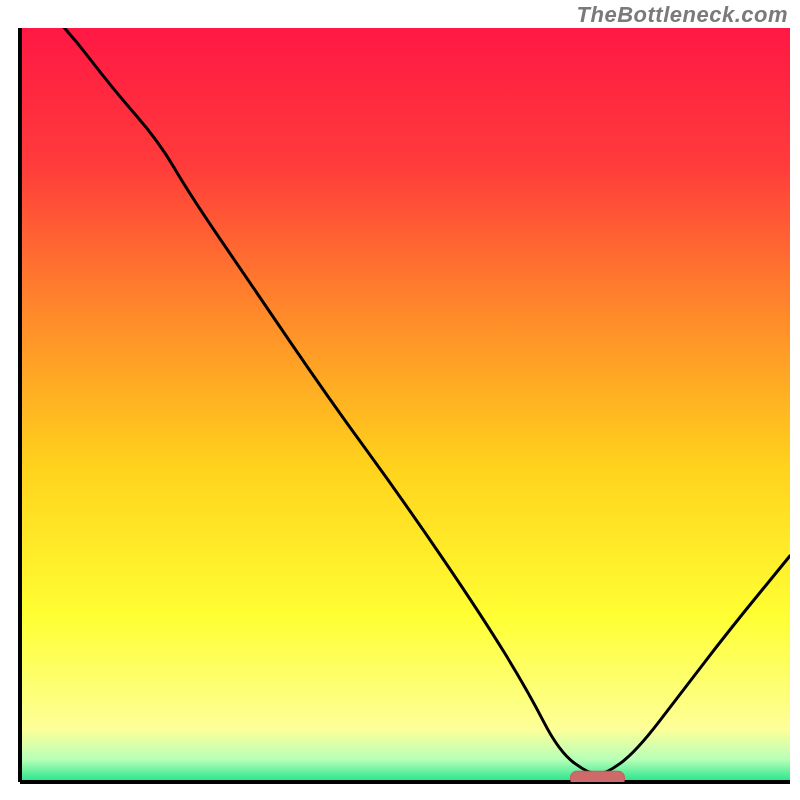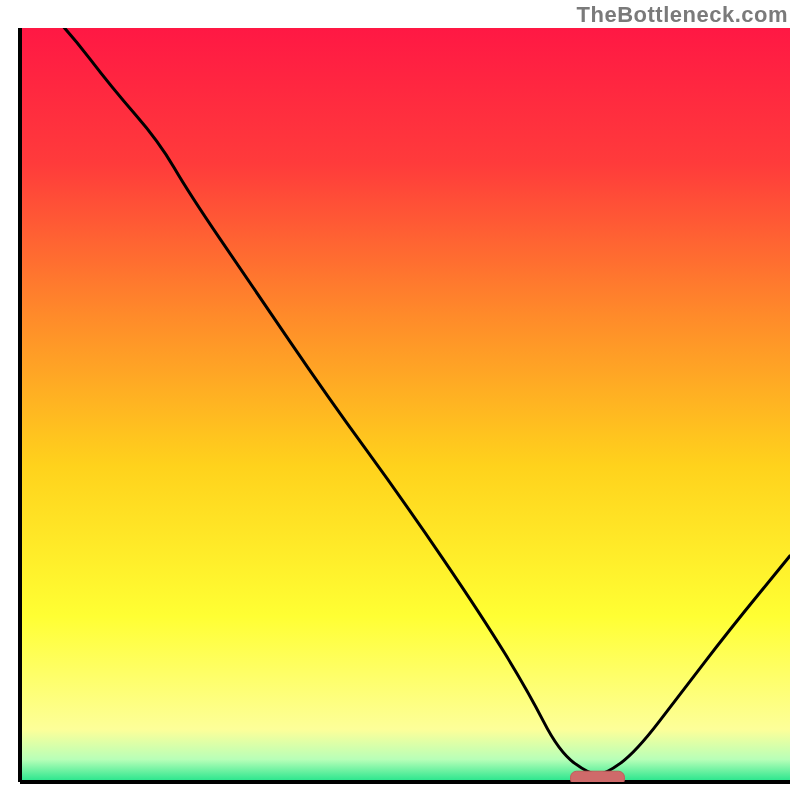--- a/index.html
+++ b/index.html
@@ -7,20 +7,21 @@
     padding: 0;
     width: 800px;
     height: 800px;
     background: #ffffff;
     font-family: Arial, Helvetica, sans-serif;
   }
   .canvas-wrap {
     position: relative;
     width: 800px;
     height: 788px;
+    font-style: italic;
   }
   svg {
     position: absolute;
     inset: 0;
   }
   .watermark {
     position: absolute;
     top: 2px;
     right: 12px;
     font-size: 22px;

